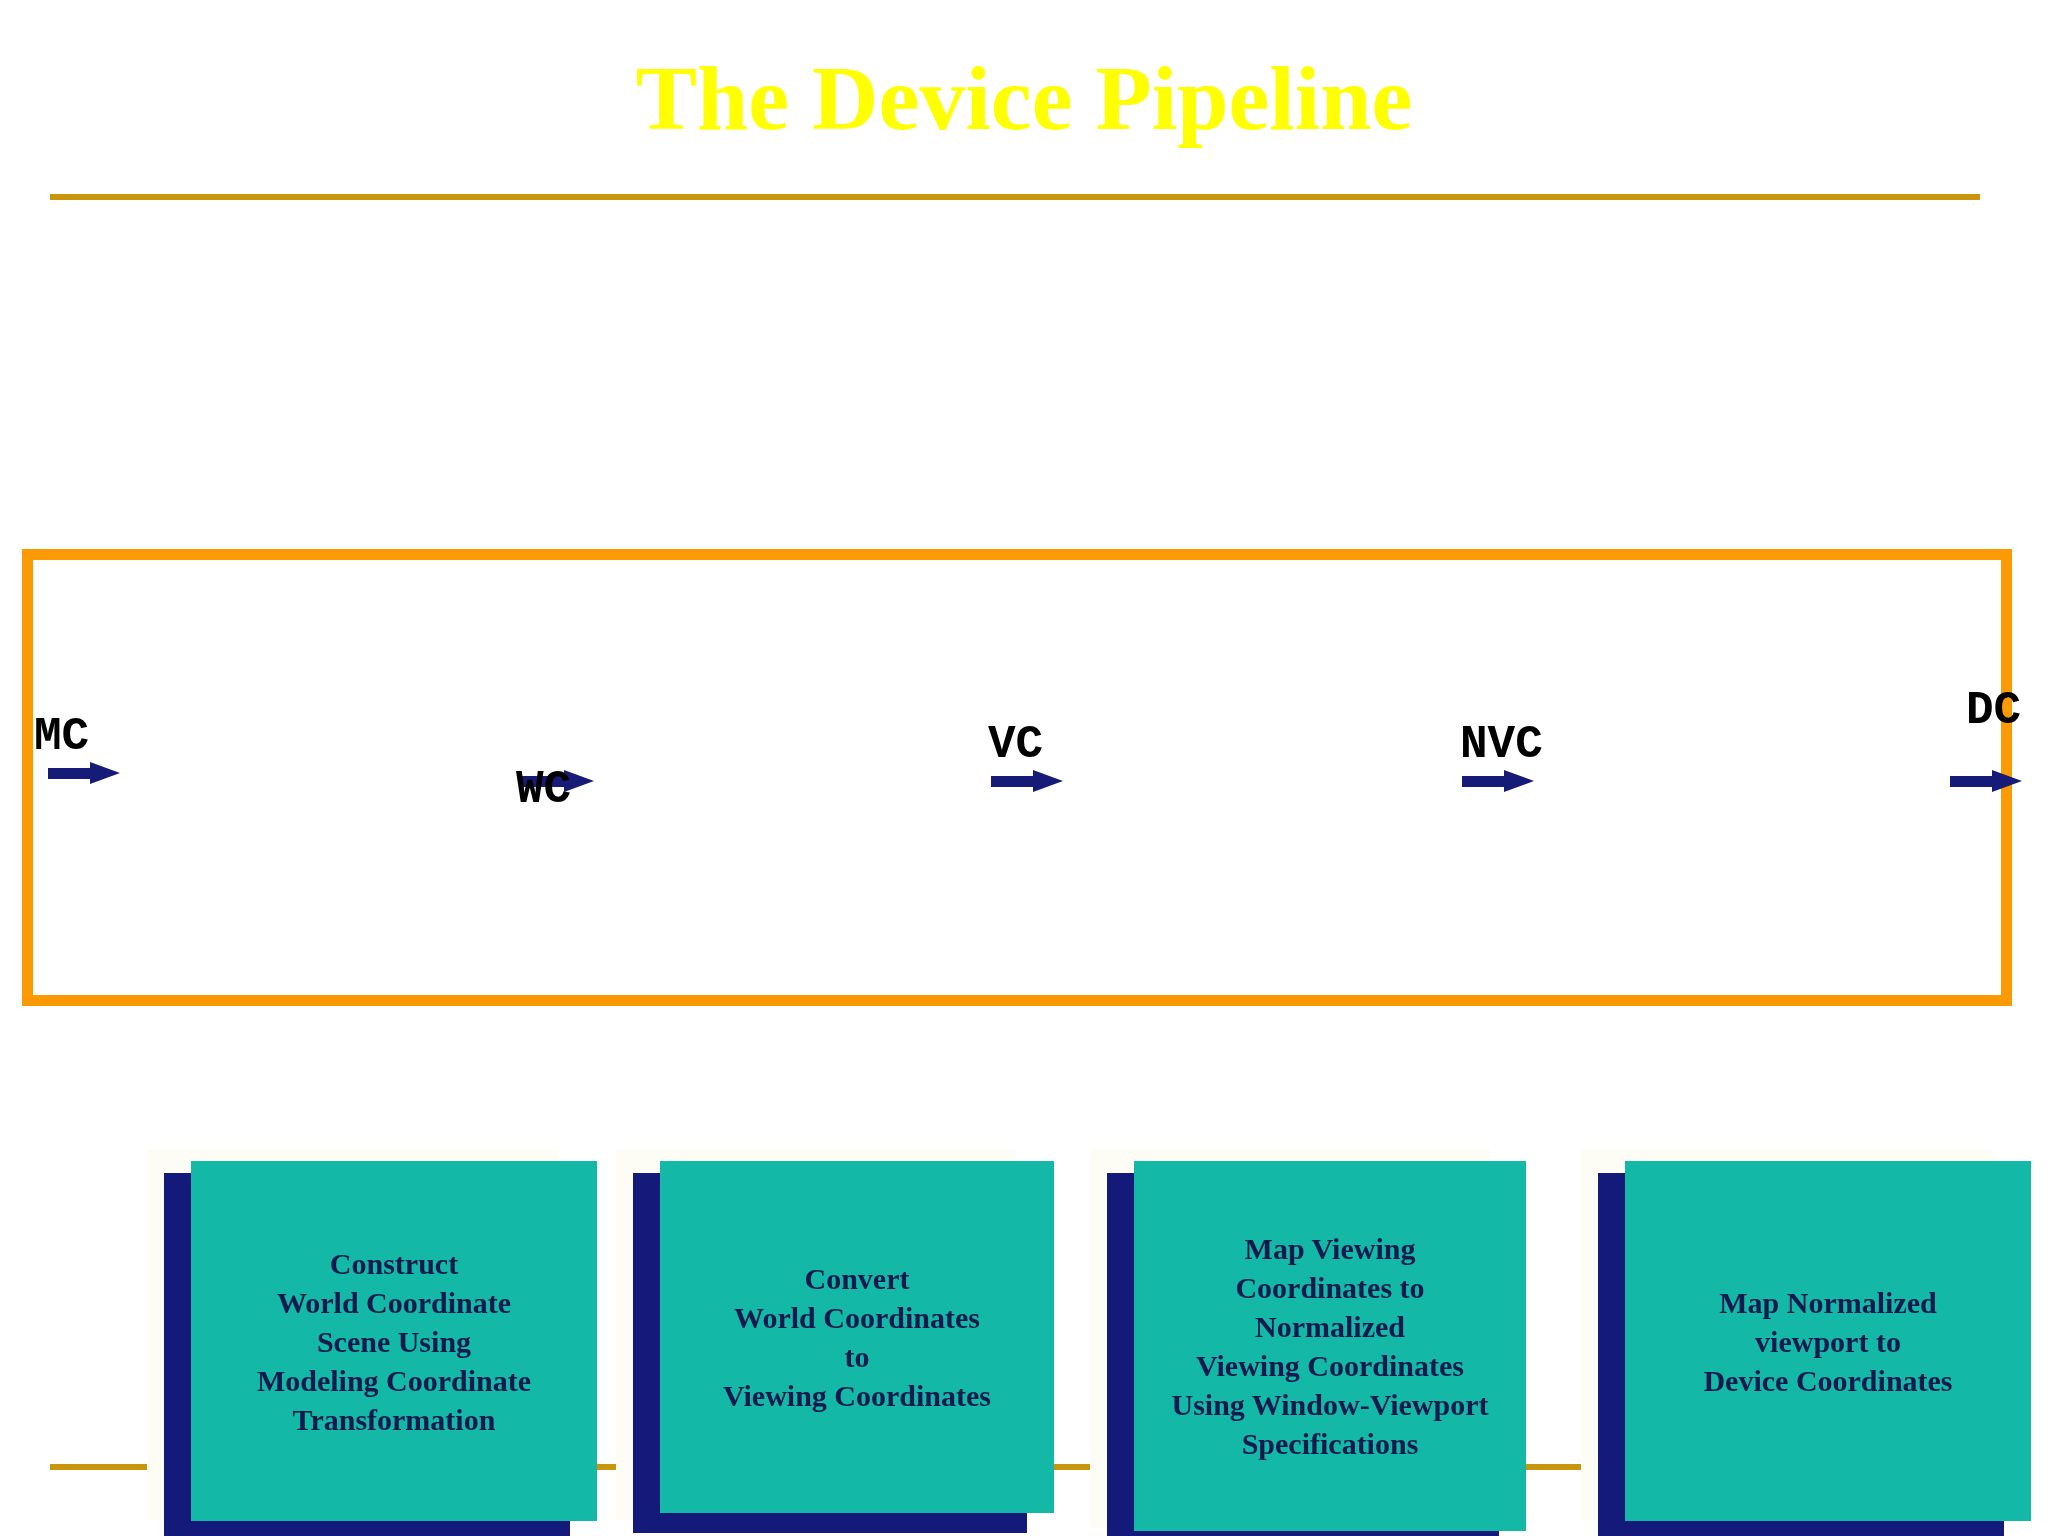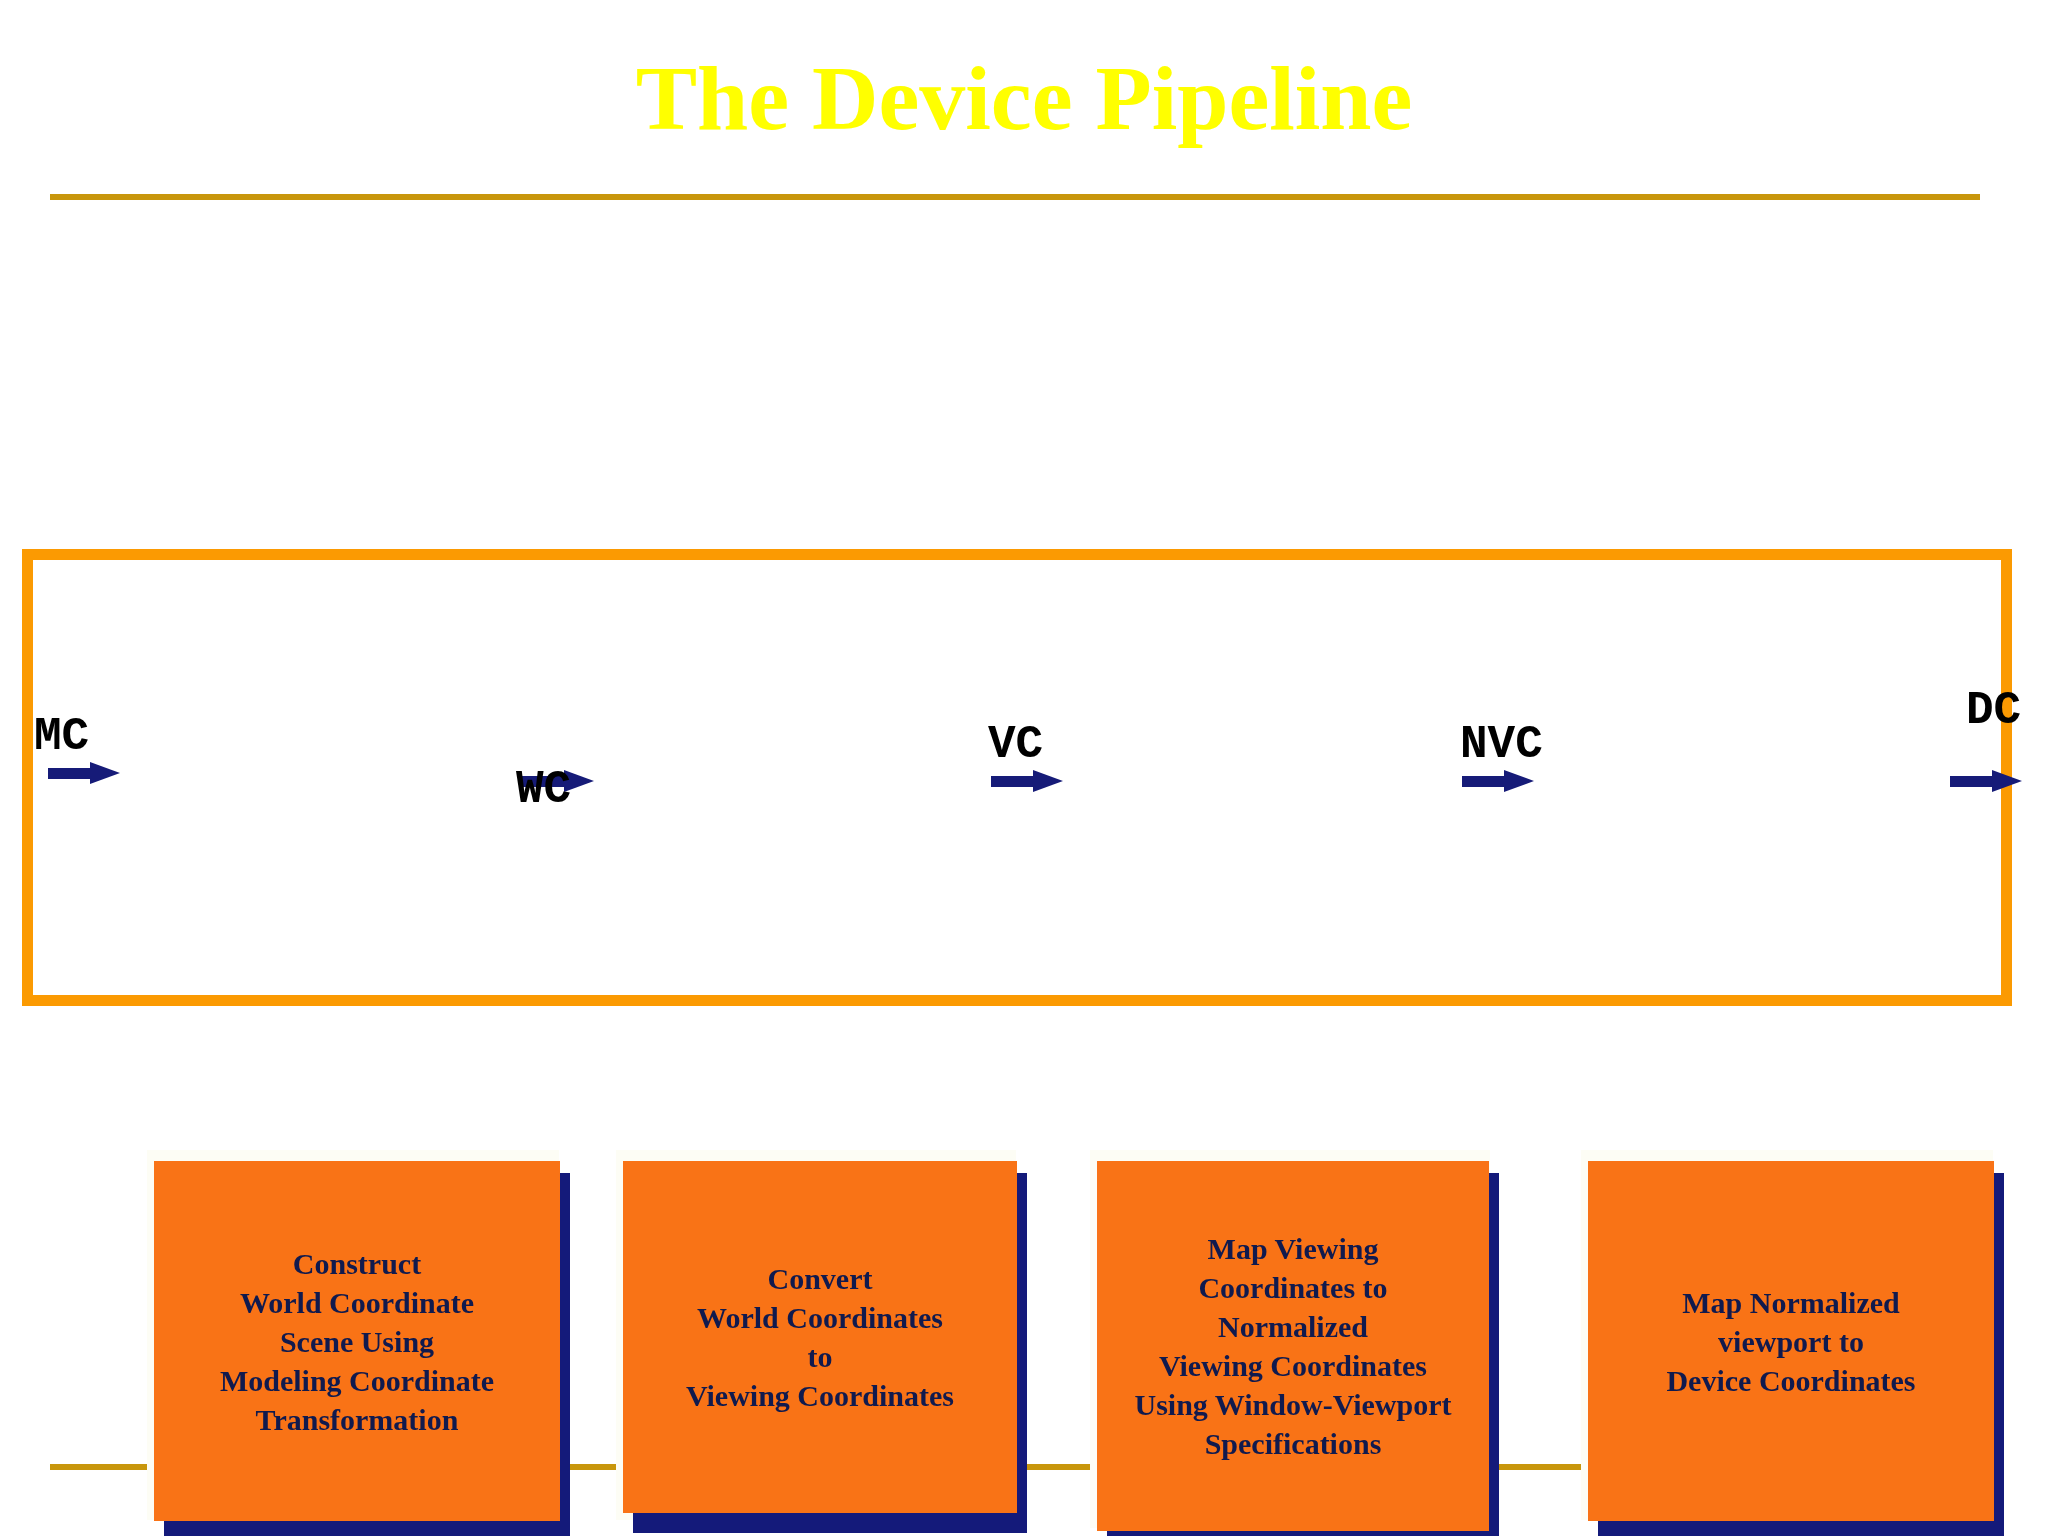--- a/index.html
+++ b/index.html
@@ -52,31 +52,32 @@
     height: 457px;
     box-sizing: border-box;
     border: 11px solid #fb9a02;
     background: #ffffff;
   }
 
   
   .node {
     position: absolute;
     box-sizing: border-box;
-    background: #f97316;
+    background: #14b8a6;
     display: flex;
     align-items: center;
     justify-content: center;
     text-align: center;
     color: #101a4e;
     font-family: "Liberation Serif", "DejaVu Serif", serif;
     font-weight: bold;
     font-size: 30px;
     line-height: 1.30;
     padding: 4px 6px;
+    margin-left: 37px;
   }
   .node-shadow {
     position: absolute;
     background: #141a7a;
   }
   .node-glow {
     position: absolute;
     background: #fdfdf5;
   }
 

